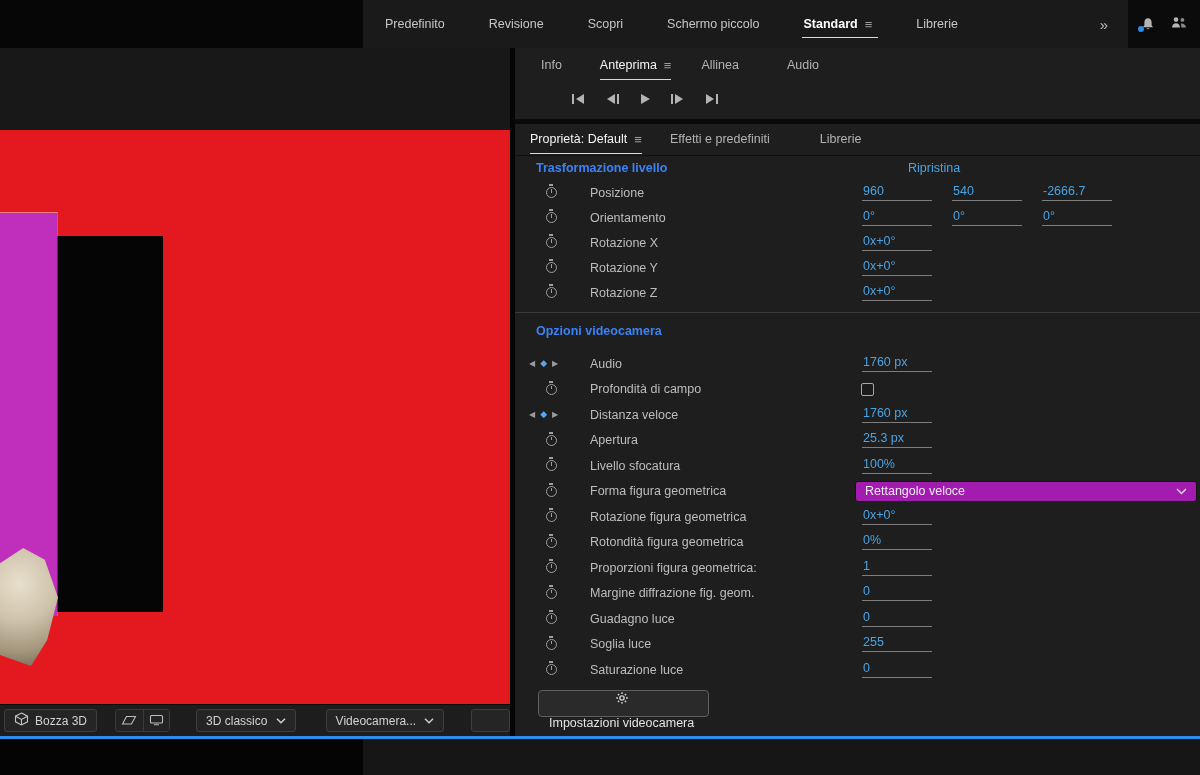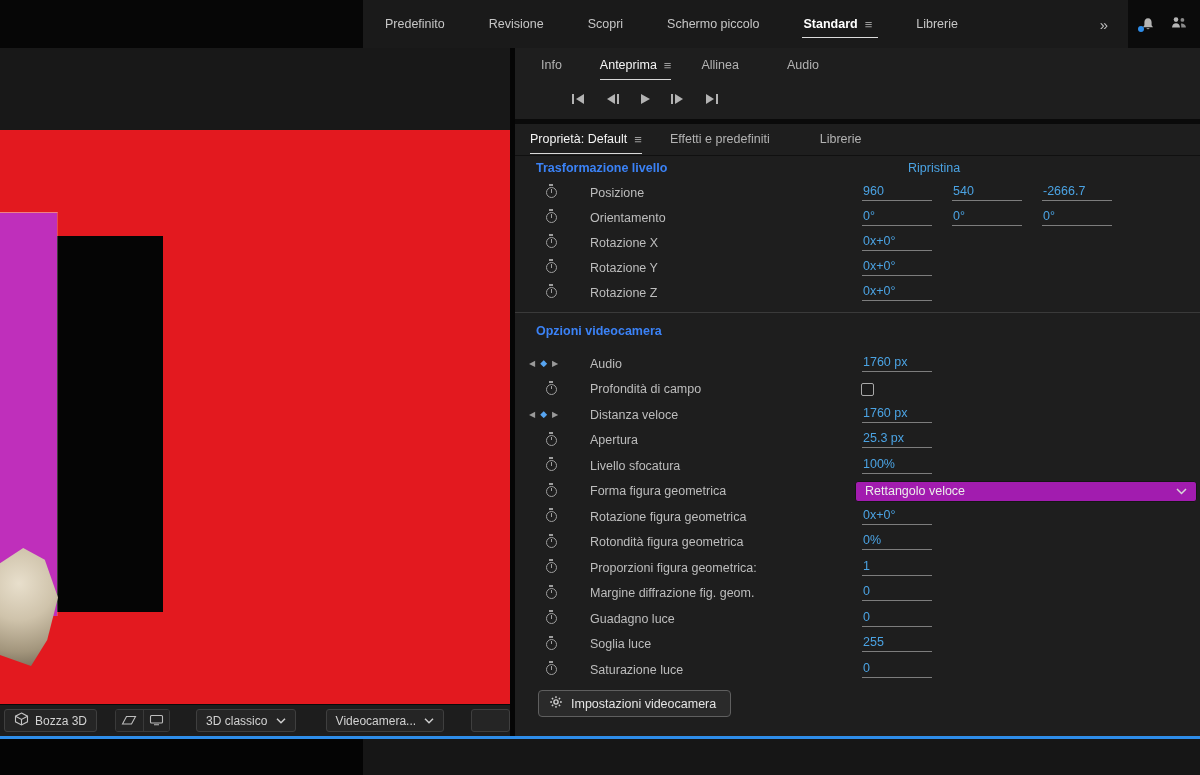--- a/index.html
+++ b/index.html
@@ -81,21 +81,21 @@
   .kf-d { color:#57a5f1; font-size:9px; line-height:1; margin:0 5px; }
   .prop-label { width:272px; flex:0 0 272px; color:#bdbdbd; white-space:nowrap; overflow:hidden; }
   .vals { display:flex; align-items:center; flex:1; }
   .hot-field { display:inline-block; width:70px; margin-right:20px; color:#4ba3e3; border-bottom:1px solid #7d7d7d; padding:0 0 2px 1px; line-height:13px; white-space:nowrap; }
   .checkbox { width:13px; height:13px; border:1.5px solid #a8a8a8; background:#1b1b1b; border-radius:2px; margin-left:-1px; }
   .dropdown { margin-left:-7px; width:342px; height:21px; background:#a21caf; border:1px solid #151515; border-radius:3px; display:flex; align-items:center; justify-content:space-between; padding:0 9px; color:#ececec; }
 
   .rp-divider3 { position:absolute; left:0; top:264px; width:685px; height:1px; background:#3a3a3a; }
   .section-row2 { position:absolute; left:0; top:271px; width:685px; height:23px; display:flex; align-items:center; }
 
-  .settings-btn { position:absolute; left:23px; top:642px; height:27px; display:flex; align-items:center; gap:8px; padding:0 14px 0 10px; background:#2a2a2a; border:1px solid #5f5f5f; border-radius:4px; color:#e4e4e4; }
+  .settings-btn { position:absolute; left:23px; top:642px; height:27px; display:flex; align-items:center; gap:8px; padding:0 14px 0 10px; background:#2a2a2a; border:1px solid #5f5f5f; border-radius:4px; color:#e4e4e4;flex-direction:column; }
 </style>
 </head>
 <body>
 
 <div id="app">
 
   <div class="app-bar">
     <div class="bar-leftseg"></div>
     <div class="ws-strip">
       <div class="ws-tab">

